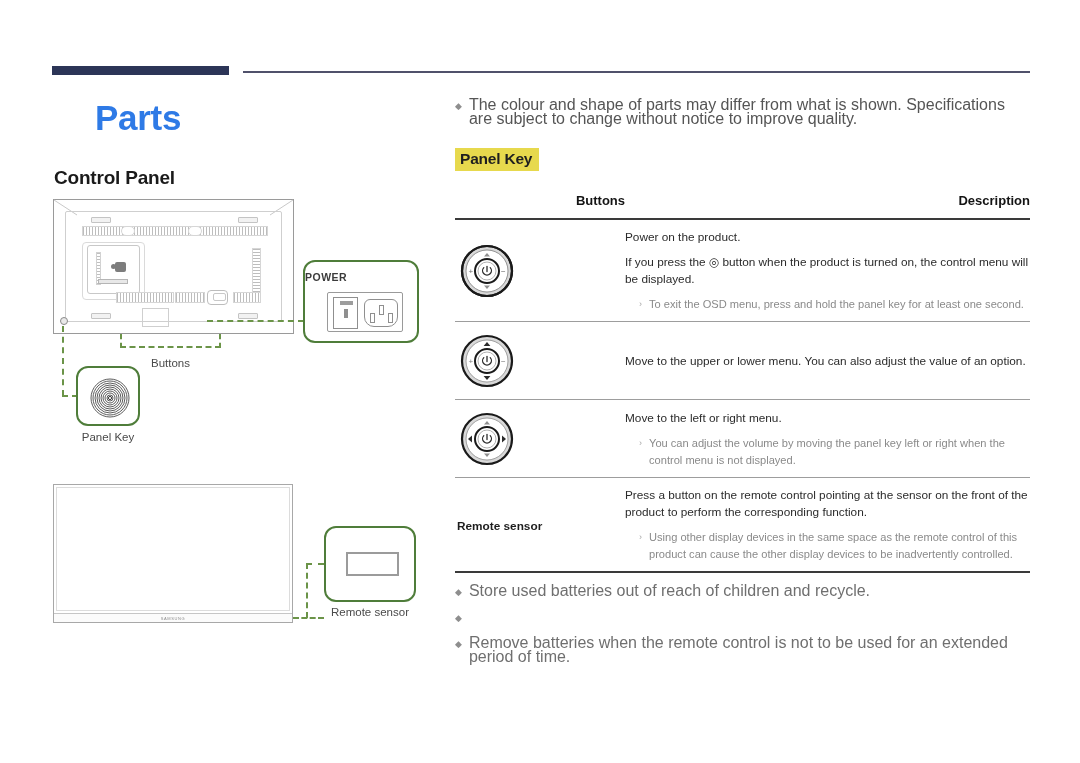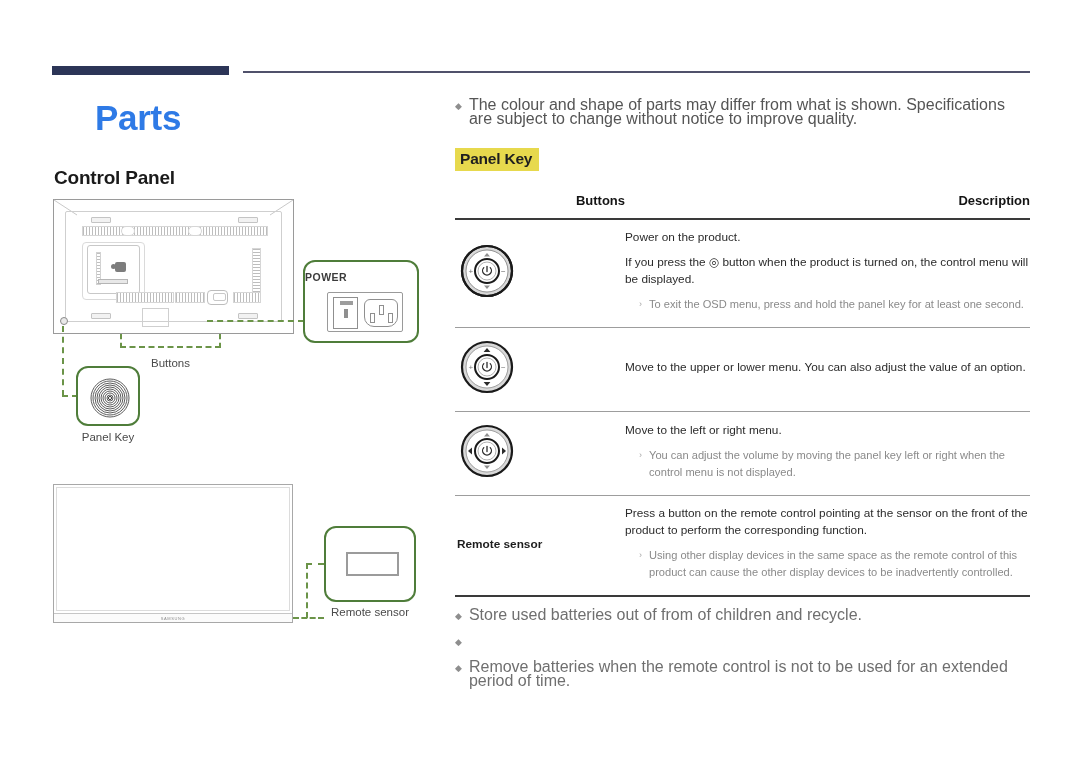--- a/index.html
+++ b/index.html
@@ -207,21 +207,21 @@
   table.keys {
     width: 575px; border-collapse: collapse; margin-top: 22px;
     table-layout: fixed;
   }
   table.keys th {
     text-align: right; font-size: 13px; font-weight: bold; color: #141414;
     padding: 0 0 10px 0; border-bottom: 2px solid #3a3a3a;
   }
   table.keys th.c1 { width: 170px; }
   table.keys td {
-    vertical-align: middle; padding: 9px 0 14px 0;
+    vertical-align: middle; padding: 9px 0 8px 0;
     border-bottom: 1px solid #9d9d9d;
   }
   table.keys td.icon { text-align: left; padding-left: 2px; }
   table.keys tr:last-child td { border-bottom: 2px solid #3a3a3a; }
 
   .desc-line { font-size: 11.8px; line-height: 17px; color: #2b2b2b; }
   .desc-line + .desc-line { margin-top: 8px; }
   .sub-note {
     margin-top: 8px; margin-left: 14px;
     font-size: 11.1px; line-height: 17px; color: #8a8a8a;
@@ -433,21 +433,21 @@
             </div>
           </td>
         </tr>
 
       </tbody>
     </table>
 
     <div class="after-table">
       <div class="bullet-row bl">
         <span class="bullet-dot">◆</span>
-        <span class="note-text">Store used batteries out of from of children and recycle.</span>
+        <span class="note-text">Store used batteries out of reach of children and recycle.</span>
       </div>
       <div class="bullet-row bl">
         <span class="bullet-dot">◆</span>
       </div>
       <div class="bullet-row bl">
         <span class="bullet-dot">◆</span>
         <span class="note-text">Remove batteries when the remote control is not to be used for an extended period of time.</span>
       </div>
     </div>
 

